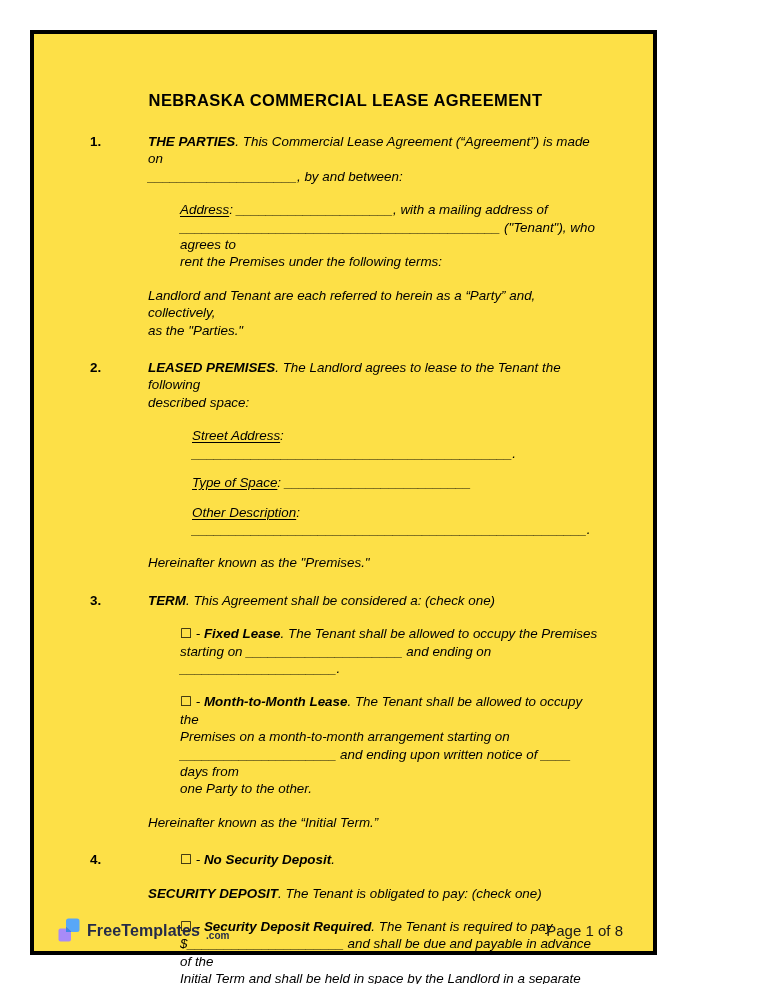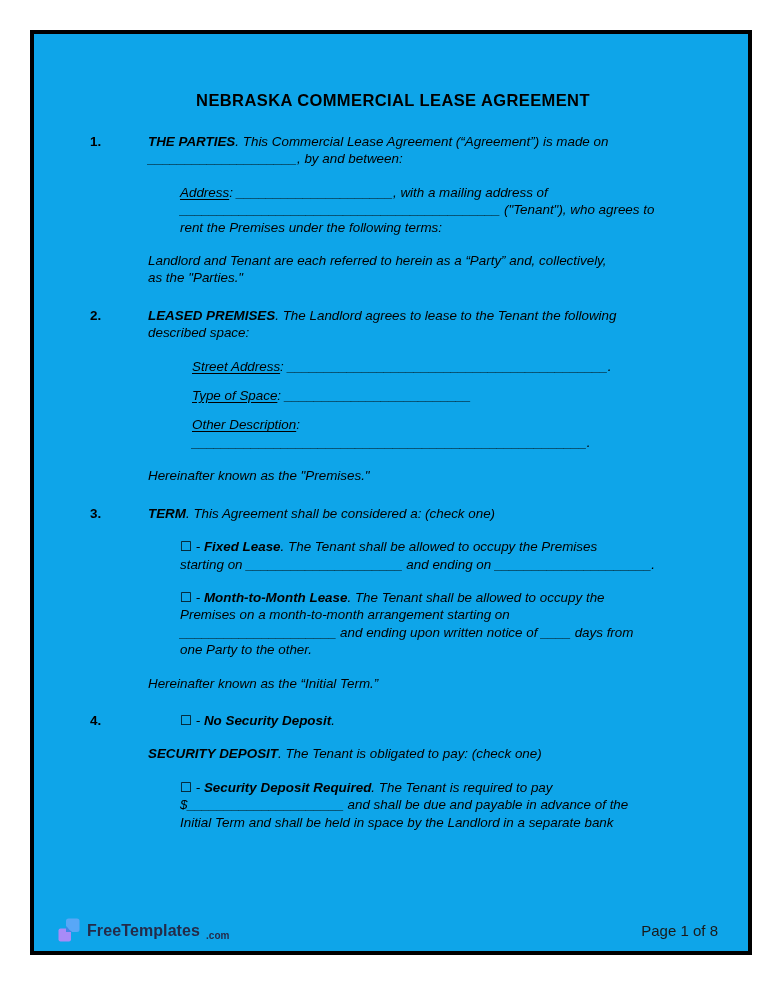--- a/index.html
+++ b/index.html
@@ -9,25 +9,25 @@
     height: 984px;
     background: #ffffff;
     font-family: "Liberation Sans", "DejaVu Sans", sans-serif;
     color: #000000;
     overflow: hidden;
   }
   .page {
     position: absolute;
     left: 30px;
     top: 30px;
-    width: 722px;
+    width: 627px;
     height: 925px;
     border: 4px solid #000000;
     box-sizing: border-box;
-    background: #0ea5e9;
+    background: #fde047;
   }
   .content {
     padding: 56px 52px 0 56px;
   }
   .doc-title {
     margin: 0 0 23px 0;
     text-align: center;
     font-size: 16.5px;
     line-height: 20px;
     font-weight: bold;

